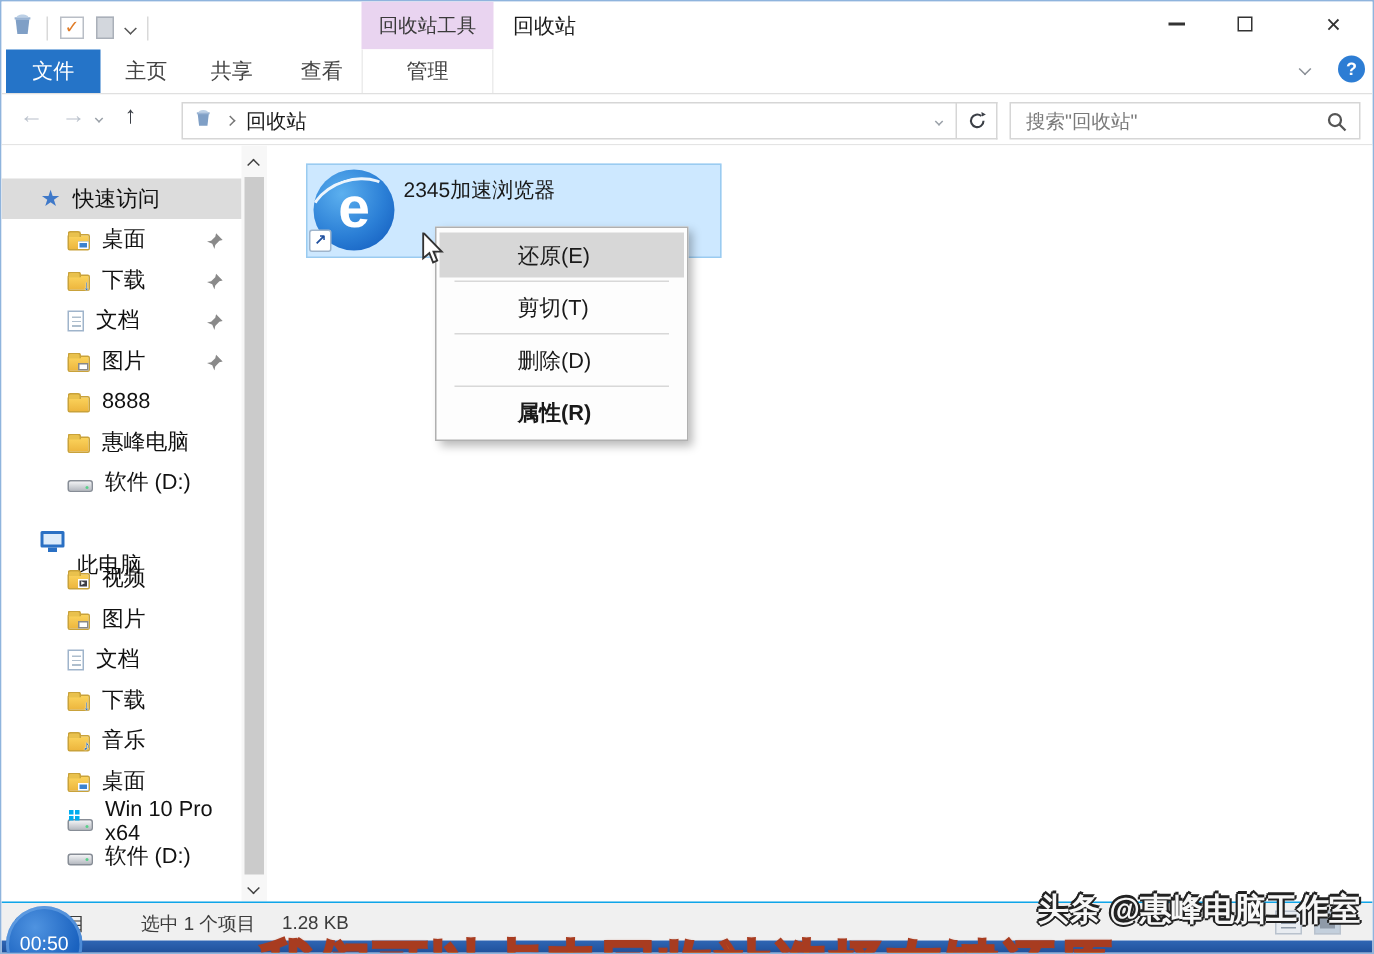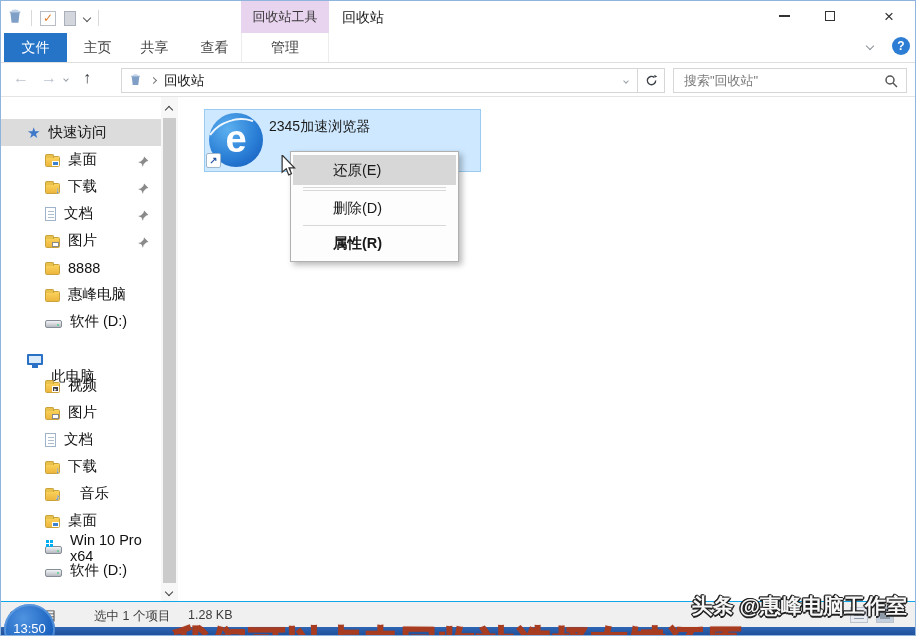--- a/index.html
+++ b/index.html
@@ -114,21 +114,21 @@
   .tile-icon .orbit { position:absolute; left:-4px; top:6px; width:62px; height:46px; border-radius:50%;
        border:2px solid transparent; border-top-color:rgba(255,255,255,.9); transform:rotate(-18deg); }
   .shortcut-badge { position:absolute; left:1px; top:43px; width:15px; height:15px; background:#fff;
        border:1px solid #9fb5cc; border-radius:2px; color:#1f4f9e; font-size:10px; line-height:13px;
        text-align:center; font-weight:bold; }
   .tile-label { position:absolute; left:64px; top:8px; font-size:14px; color:#1a1a1a; }
 
   
   .ctx { position:absolute; left:85px; top:41px; width:169px; background:#fdfdfd; border:1px solid #b0b0b0;
          box-shadow:3px 3px 6px rgba(0,0,0,.28); padding:3px 2px; z-index:3; }
-  .ctx-item { height:30px; display:flex; align-items:center; padding-left:40px; font-size:14.5px; color:#1a1a1a; }
+  .ctx-item { height:30px; display:flex; align-items:center; padding-left:52px; font-size:14.5px; color:#1a1a1a; }
   .ctx-item.hl { background:#d7d7d7; }
   .ctx-item.bold { font-weight:bold; }
   .ctx-sep { border-top:1px solid #d8d8d8; margin:2px 10px; }
   .cursor { position:absolute; left:-12px; top:3px; z-index:4; }
 
   
   .statusbar { position:absolute; left:0; top:600px; width:100%; height:26px; background:#f0f0f0;
                border-top:1px solid #0ea5e9; font-size:12.5px; color:#3c3c3c; }
   .sb-txt { position:absolute; top:6px; }
   .sb-items { left:8px; } .sb-sel { left:93px; } .sb-size { left:187px; }
@@ -305,21 +305,21 @@
           <div class="side-row">
             <span class="ico folder" style="margin-left: 44px;">
               <span class="ovg">↓</span>
             </span>
             <span style="margin-left: 8px;">下载</span>
           </div>
           <div class="side-row">
             <span class="ico folder" style="margin-left: 44px;">
               <span class="ovg">♪</span>
             </span>
-            <span style="margin-left: 20px;">音乐</span>
+            <span style="margin-left: 8px;">音乐</span>
           </div>
           <div class="side-row">
             <span class="ico folder" style="margin-left: 44px;">
               <span class="ovsq"></span>
             </span>
             <span style="margin-left: 8px;">桌面</span>
           </div>
           <div class="side-row">
             <span class="ico drive os" style="margin-left: 44px;"></span>
             <span style="margin-left: 8px;">Win 10 Pro x64</span>
@@ -344,37 +344,38 @@
         </div>
         <div class="shortcut-badge">↗</div>
         <div class="tile-label">2345加速浏览器</div>
 
         <div class="ctx" id="ctx-menu">
           <svg class="cursor" width="20" height="22" viewBox="0 0 12 16">
             <path d="M1 0 L1 12.5 L4 10 L5.8 14.5 L7.8 13.6 L6 9.3 L10 9.3 Z" fill="#fff" stroke="#333" stroke-width="0.9"></path>
           </svg>
         <div class="ctx-item hl">还原(E)</div>
             <div class="ctx-sep"></div>
+            <div class="ctx-item">剪切(T)</div>
             <div class="ctx-sep"></div>
             <div class="ctx-item">删除(D)</div>
             <div class="ctx-sep"></div>
             <div class="ctx-item bold">属性(R)</div>
           </div>
       </div>
     </div>
   </div>
 
   <div class="statusbar">
     <span class="sb-txt sb-items">1 个项目</span>
     <span class="sb-txt sb-sel">选中 1 个项目</span>
     <span class="sb-txt sb-size">1.28 KB</span>
     <span class="viewbtn view-detail"></span>
     <span class="viewbtn view-thumb"></span>
   </div>
 
   <div class="bottom-strip"></div>
   <div class="timer">
-    <span>13:50</span>
+    <span>00:50</span>
   </div>
   <div class="watermark">头条 @惠峰电脑工作室</div>
   <div class="subtitle">我们可以点击回收站选择右键还原</div>
 
 </div>
 
 </body></html>

